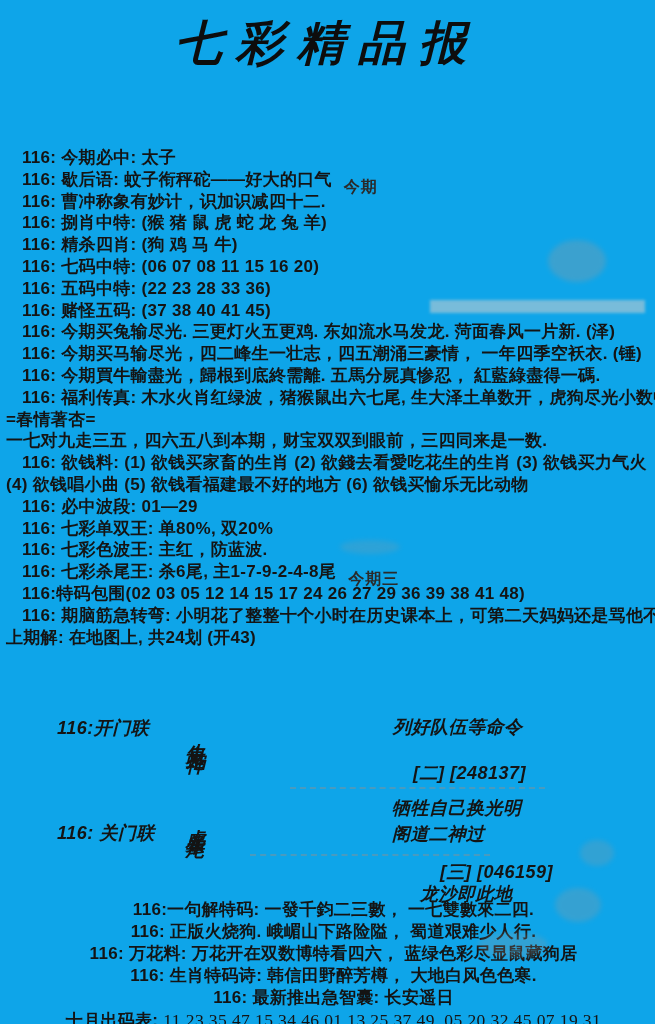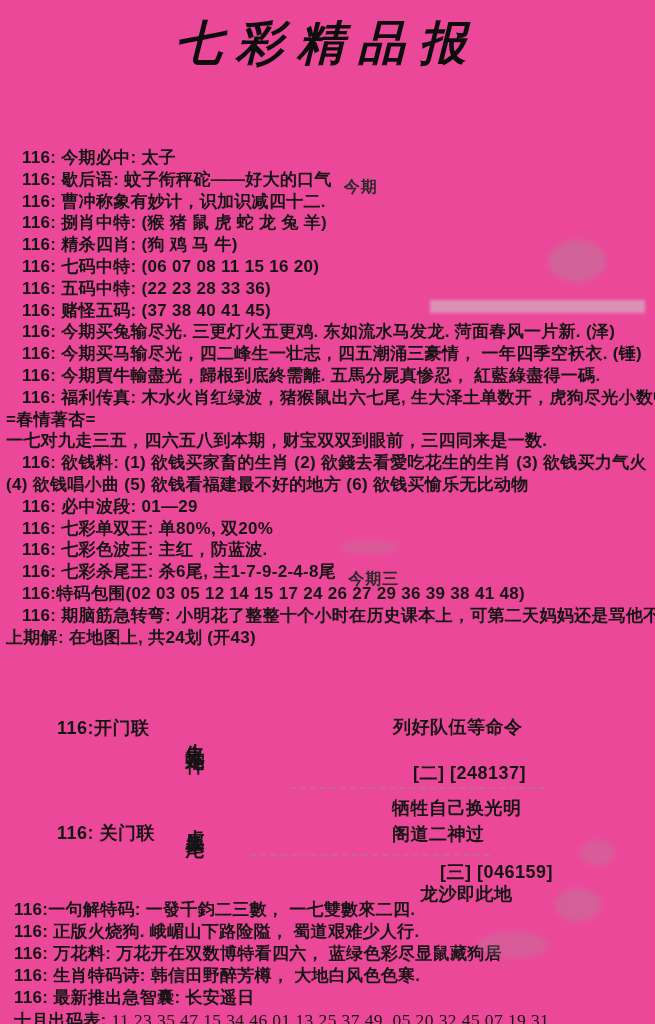--- a/index.html
+++ b/index.html
@@ -1,44 +1,44 @@
 <!DOCTYPE html>
 <html><head>
 <meta charset="utf-8">
 <style>
   html,body{margin:0;padding:0;background:#e8e8e8;}
   .page{
-    position:relative;width:655px;height:1024px;background:#ec4899;
+    position:relative;width:655px;height:1024px;background:#0ea5e9;
     font-family:"Liberation Sans","DejaVu Sans",sans-serif;color:#141414;
     overflow:hidden;margin:0 auto;
   }
   .masthead{
     position:absolute;top:12px;left:0;width:100%;text-align:center;
     font-family:"DejaVu Serif","Liberation Serif",serif;
     font-size:47px;font-weight:bold;font-style:italic;letter-spacing:14px;
     color:#0d0d0d;
   }
   .body-block{position:absolute;top:147px;left:6px;right:2px;}
   .row{
     font-size:17px;font-weight:bold;line-height:21.8px;height:21.8px;
     padding-left:16px;white-space:nowrap;letter-spacing:.3px;
   }
   .row.flush{padding-left:0;}
   .anno{
     font-size:16px;font-weight:bold;display:inline-block;
     transform:translateY(7px);margin-left:12px;color:#2a2a2a;letter-spacing:1px;
   }
   .couplet{position:absolute;top:711px;left:0;width:655px;height:190px;}
-  .cp{position:absolute;font-size:18px;font-weight:bold;white-space:nowrap;letter-spacing:.5px;}
+  .cp{position:absolute;font-size:18px;font-weight:bold;white-space:nowrap;letter-spacing:.5px;font-style:italic;}
   .vert{
     writing-mode:vertical-rl;text-orientation:upright;
     font-size:19px;font-weight:bold;letter-spacing:4px;line-height:1;
   }
   .bottom-block{position:absolute;top:899px;left:8px;right:2px;}
-  .bottom-block .row{padding-left:6px;line-height:22px;height:22px;}
+  .bottom-block .row{padding-left:6px;line-height:22px;height:22px;text-align:center;}
   .nums{
     font-family:"Liberation Serif","DejaVu Serif",serif;font-weight:normal;
     font-size:17.5px;letter-spacing:.4px;
   }
   .lbl{font-weight:bold;}
   .smudge{position:absolute;background:#9a9a9a;opacity:.32;filter:blur(2.5px);border-radius:50%;}
   .band{position:absolute;background:#cfcfcf;opacity:.55;filter:blur(1.5px);}
   .dashline{position:absolute;border-top:2px dashed #8f8f8f;opacity:.45;filter:blur(.7px);height:0;}
 </style>
 </head>

